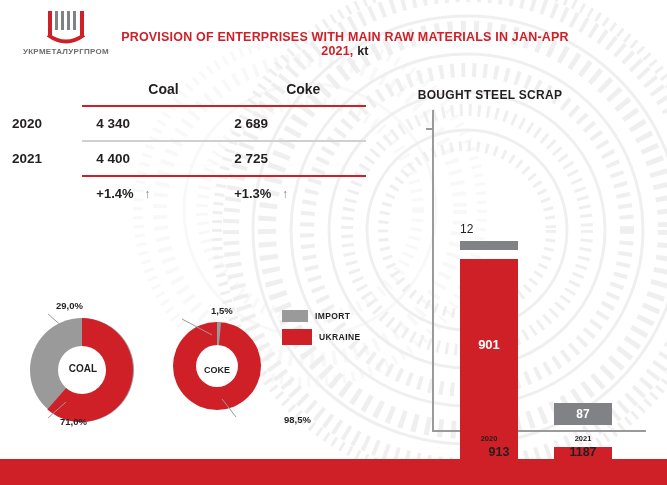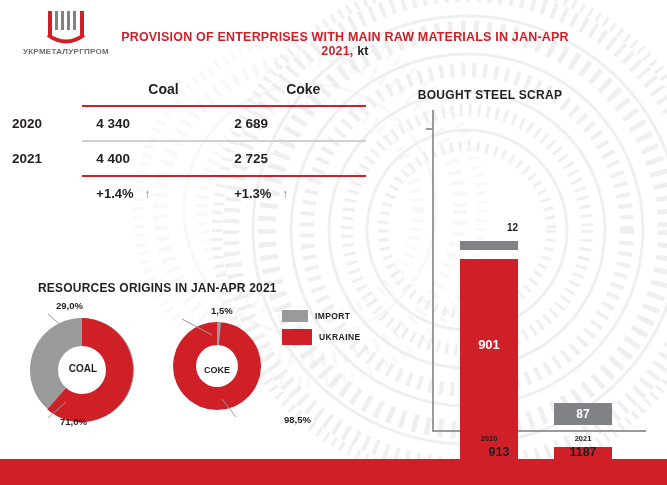--- a/index.html
+++ b/index.html
@@ -63,21 +63,21 @@
   .axis-line { position:absolute; left:432px; top:110px; width:2px; height:322px; background:#9a9a9a; }
   .axis-base { position:absolute; left:432px; top:430px; width:214px; height:2px; background:#9a9a9a; }
 
   .bar { position:absolute; }
   .seg-red { background:#cf1f27; position:relative; }
   .seg-grey { background:#808285; position:relative; }
   .seg-val {
     position:absolute; left:0; right:0; text-align:center;
     font-weight:bold; color:#ffffff;
   }
-  .grey-val { position:absolute; font-weight:bold; color:#231f20; font-size:10px; text-align:right; }
+  .grey-val { position:absolute; font-weight:normal; color:#231f20; font-size:12px; text-align:left; }
   .bar-year { position:absolute; font-size:7.5px; font-weight:bold; color:#231f20; text-align:center; }
   .bar-total { position:absolute; font-size:12.5px; font-weight:bold; color:#231f20; text-align:center; }
   .tick { position:absolute; width:8px; height:2px; background:#9a9a9a; }
 </style>
 </head>
 <body>
 
 <div id="page">
 
   <svg class="bg-arcs" viewBox="0 0 520 520">
@@ -164,21 +164,20 @@
           </td>
           <td class="col-v">
             <span>+1.3%</span>
             <span class="arrow">↑</span>
           </td>
         </tr>
       </tbody>
     </table>
   </div>
 
-  <div class="ro-title">RESOURCES ORIGINS IN JAN-APR 2021</div>
 
   <svg class="donut-coal" width="116" height="116" viewBox="0 0 116 116">
 
     <circle cx="58" cy="58" r="52" fill="#9a9a9a"></circle>
     <path d="M58 58 L58 6 A52 52 0 1 1 23.3 97.6 Z" fill="#cf1f27"></path>
     <circle cx="58" cy="58" r="24" fill="#ffffff"></circle>
   </svg>
   <div class="ring-center" style="left:62px; top:363px; width:42px; text-align:center; font-size:10px;">COAL</div>
   <div class="donut-label" style="left:8px; top:300px;">29,0%</div>
   <div class="donut-label" style="left:12px; top:416px;">71,0%</div>

